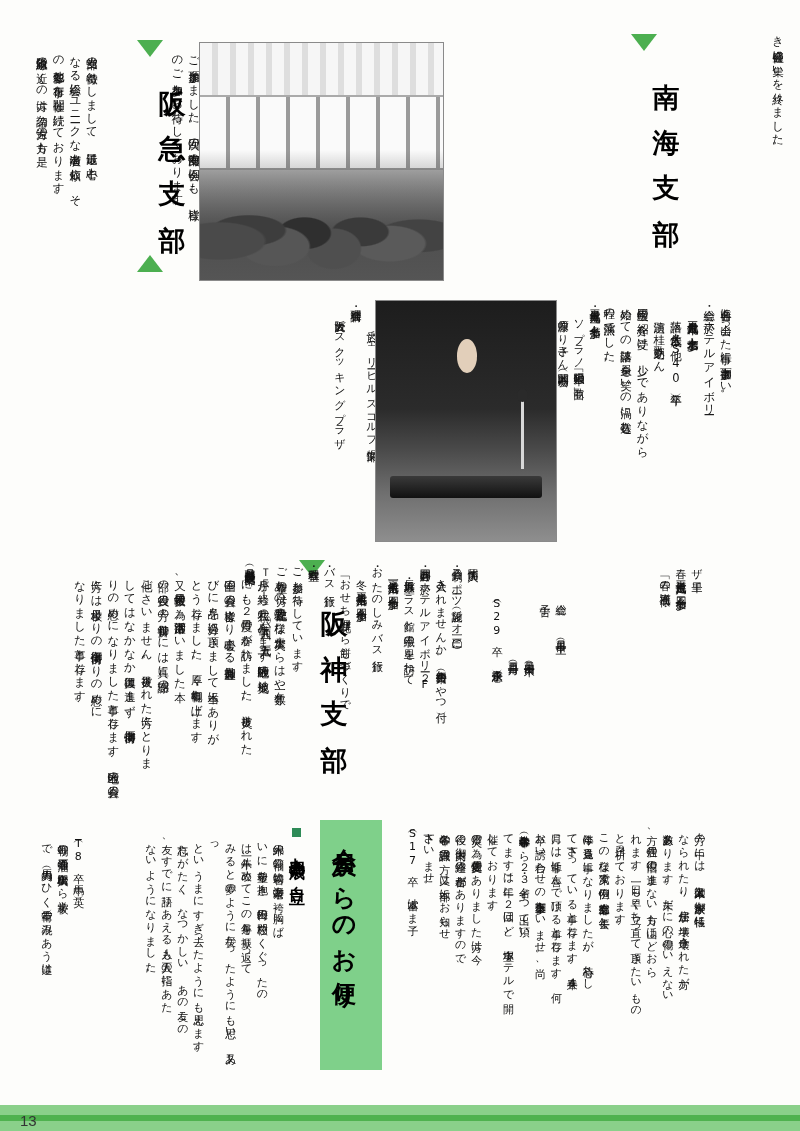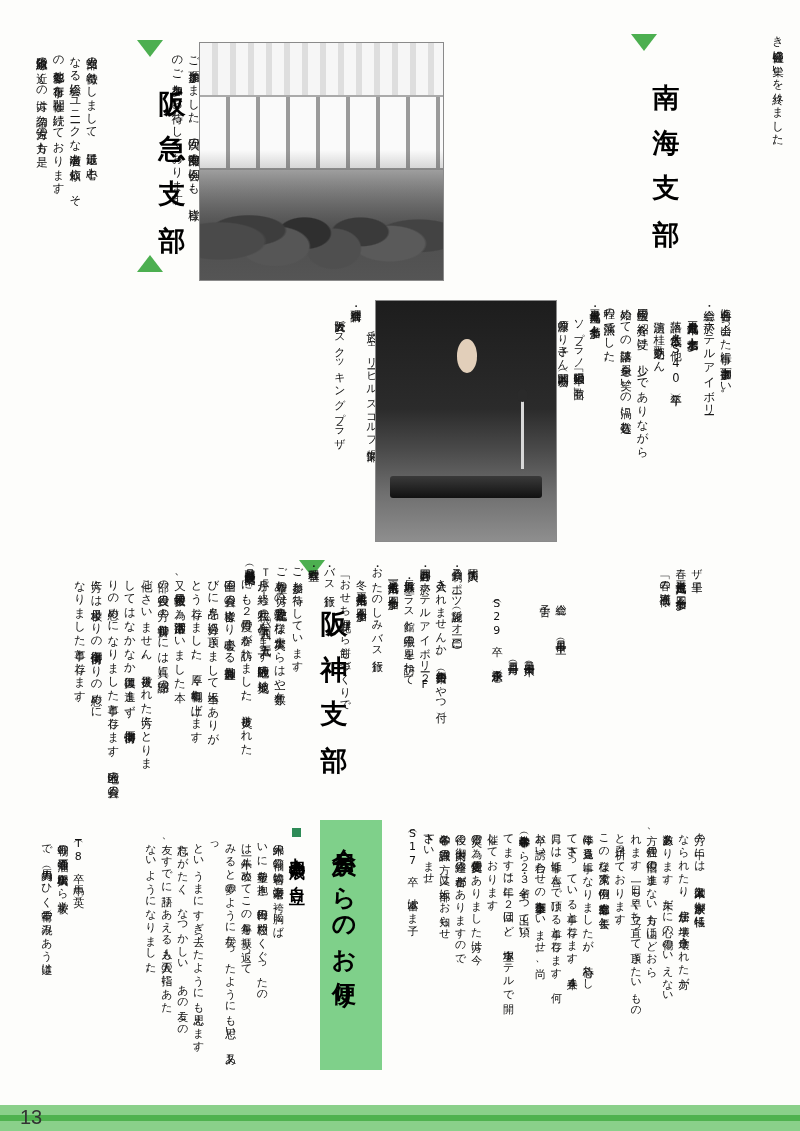--- a/index.html
+++ b/index.html
@@ -31,21 +31,21 @@
     left: 0;
     bottom: 10px;
     width: 800px;
     height: 6px;
     background: #4fb24f;
   }
   .page-number {
     position: absolute;
     left: 20px;
     bottom: 2px;
-    font-size: 20px;
+    font-size: 15px;
     color: #333;
     font-family: "Liberation Sans", sans-serif;
     letter-spacing: 0;
   }
   
   .vtext {
     writing-mode: vertical-rl;
     -webkit-writing-mode: vertical-rl;
     text-orientation: upright;
     font-family: "DejaVu Sans", sans-serif;

